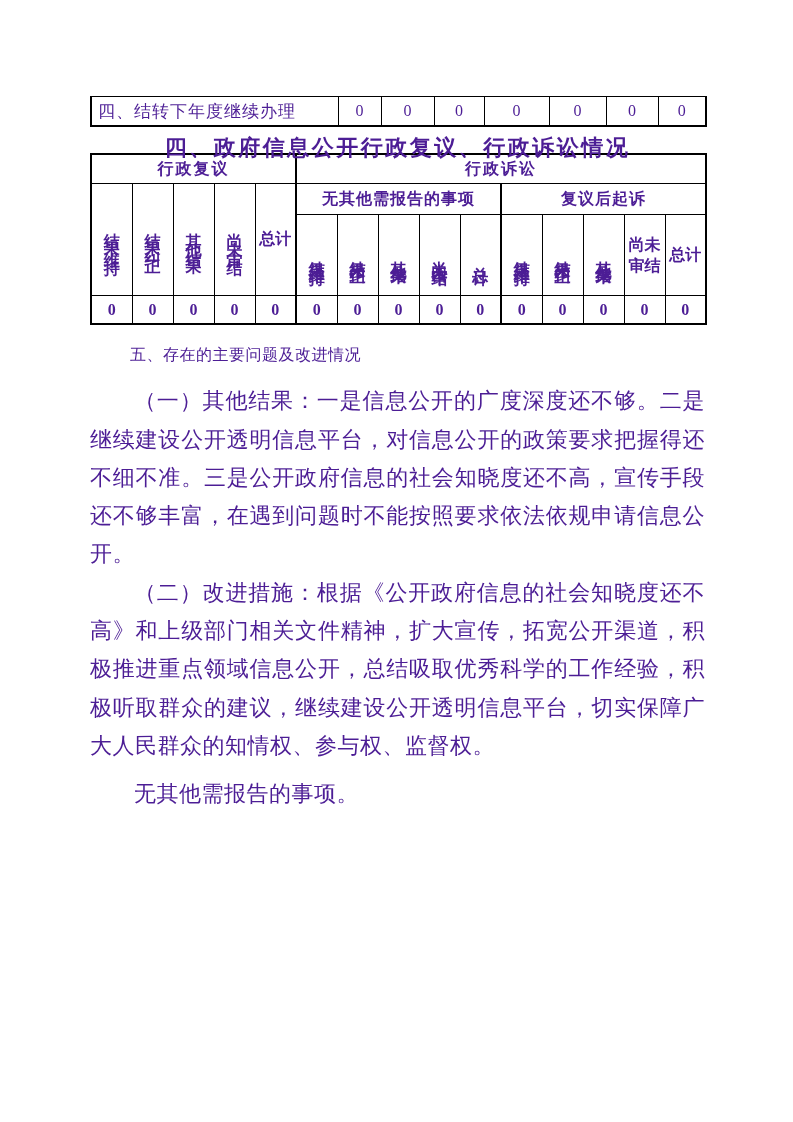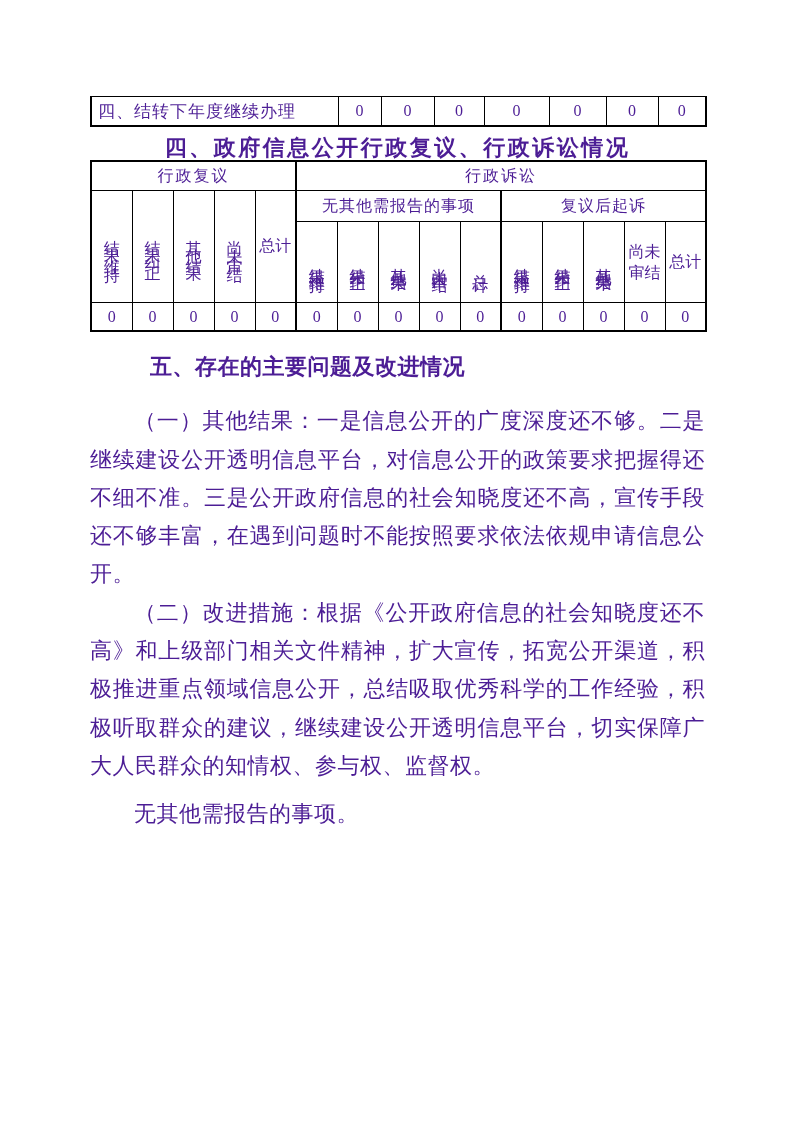--- a/index.html
+++ b/index.html
@@ -20,28 +20,28 @@
   td { padding: 0; text-align: center; vertical-align: middle; }
 
   
   .strip { border: 2px solid #000; border-top-width: 1px; }
   .strip td { border: 1px solid #000; height: 28px; font-size: 17px; }
   .strip td.label { text-align: left; padding-left: 6px; letter-spacing: 1px; }
   .strip td.num { font-size: 16px; }
 
   
   .h4 {
-    margin: 0; height: 33px; line-height: 41px;
+    margin: 0; height: 26px; line-height: 41px;
     font-family: "Liberation Sans", "DejaVu Sans", sans-serif;
     font-weight: bold; font-size: 22px; letter-spacing: 2.5px;
     text-align: center; white-space: nowrap;
   }
 
   
-  .lit { border: 2px solid #000; }
+  .lit { border: 2px solid #000; font-weight: bold; }
   .lit td { border: 1px solid #000; font-size: 16px; }
   .lit .r1 td { height: 28px; letter-spacing: 2px; }
   .lit .r2 td.sub { height: 30px; letter-spacing: 1px; }
   .lit .r3 td { height: 80px; }
   .lit .vals td { height: 27px; }
   .bR2 { border-right-width: 2px !important; }
   .vt {
     display: inline-block;
     writing-mode: vertical-rl;
     text-orientation: upright;
@@ -55,23 +55,23 @@
   .textblock {
     margin-top: 11px;
     width: 615px;
     font-size: 22px;
     line-height: 38.3px;
     letter-spacing: 0.5px;
     text-align: justify;
   }
   .textblock p { margin: 0; text-indent: 2em; }
   .hsub {
-    margin: 16px; text-indent: 2em;
+    margin: 8px; text-indent: 2em;
     font-family: "Liberation Sans", "DejaVu Sans", sans-serif;
-    font-weight: bold; font-size: 22px; line-height: 38.3px;
+    font-weight: normal; font-size: 16px; line-height: 38.3px;
     letter-spacing: 0.5px;
   }
   .h6 { margin-top: 14px; }
   .lastp { margin-top: 10px !important; }
   b { font-weight: normal; }
 </style>
 </head>
 <body>
 
 <div class="page">

